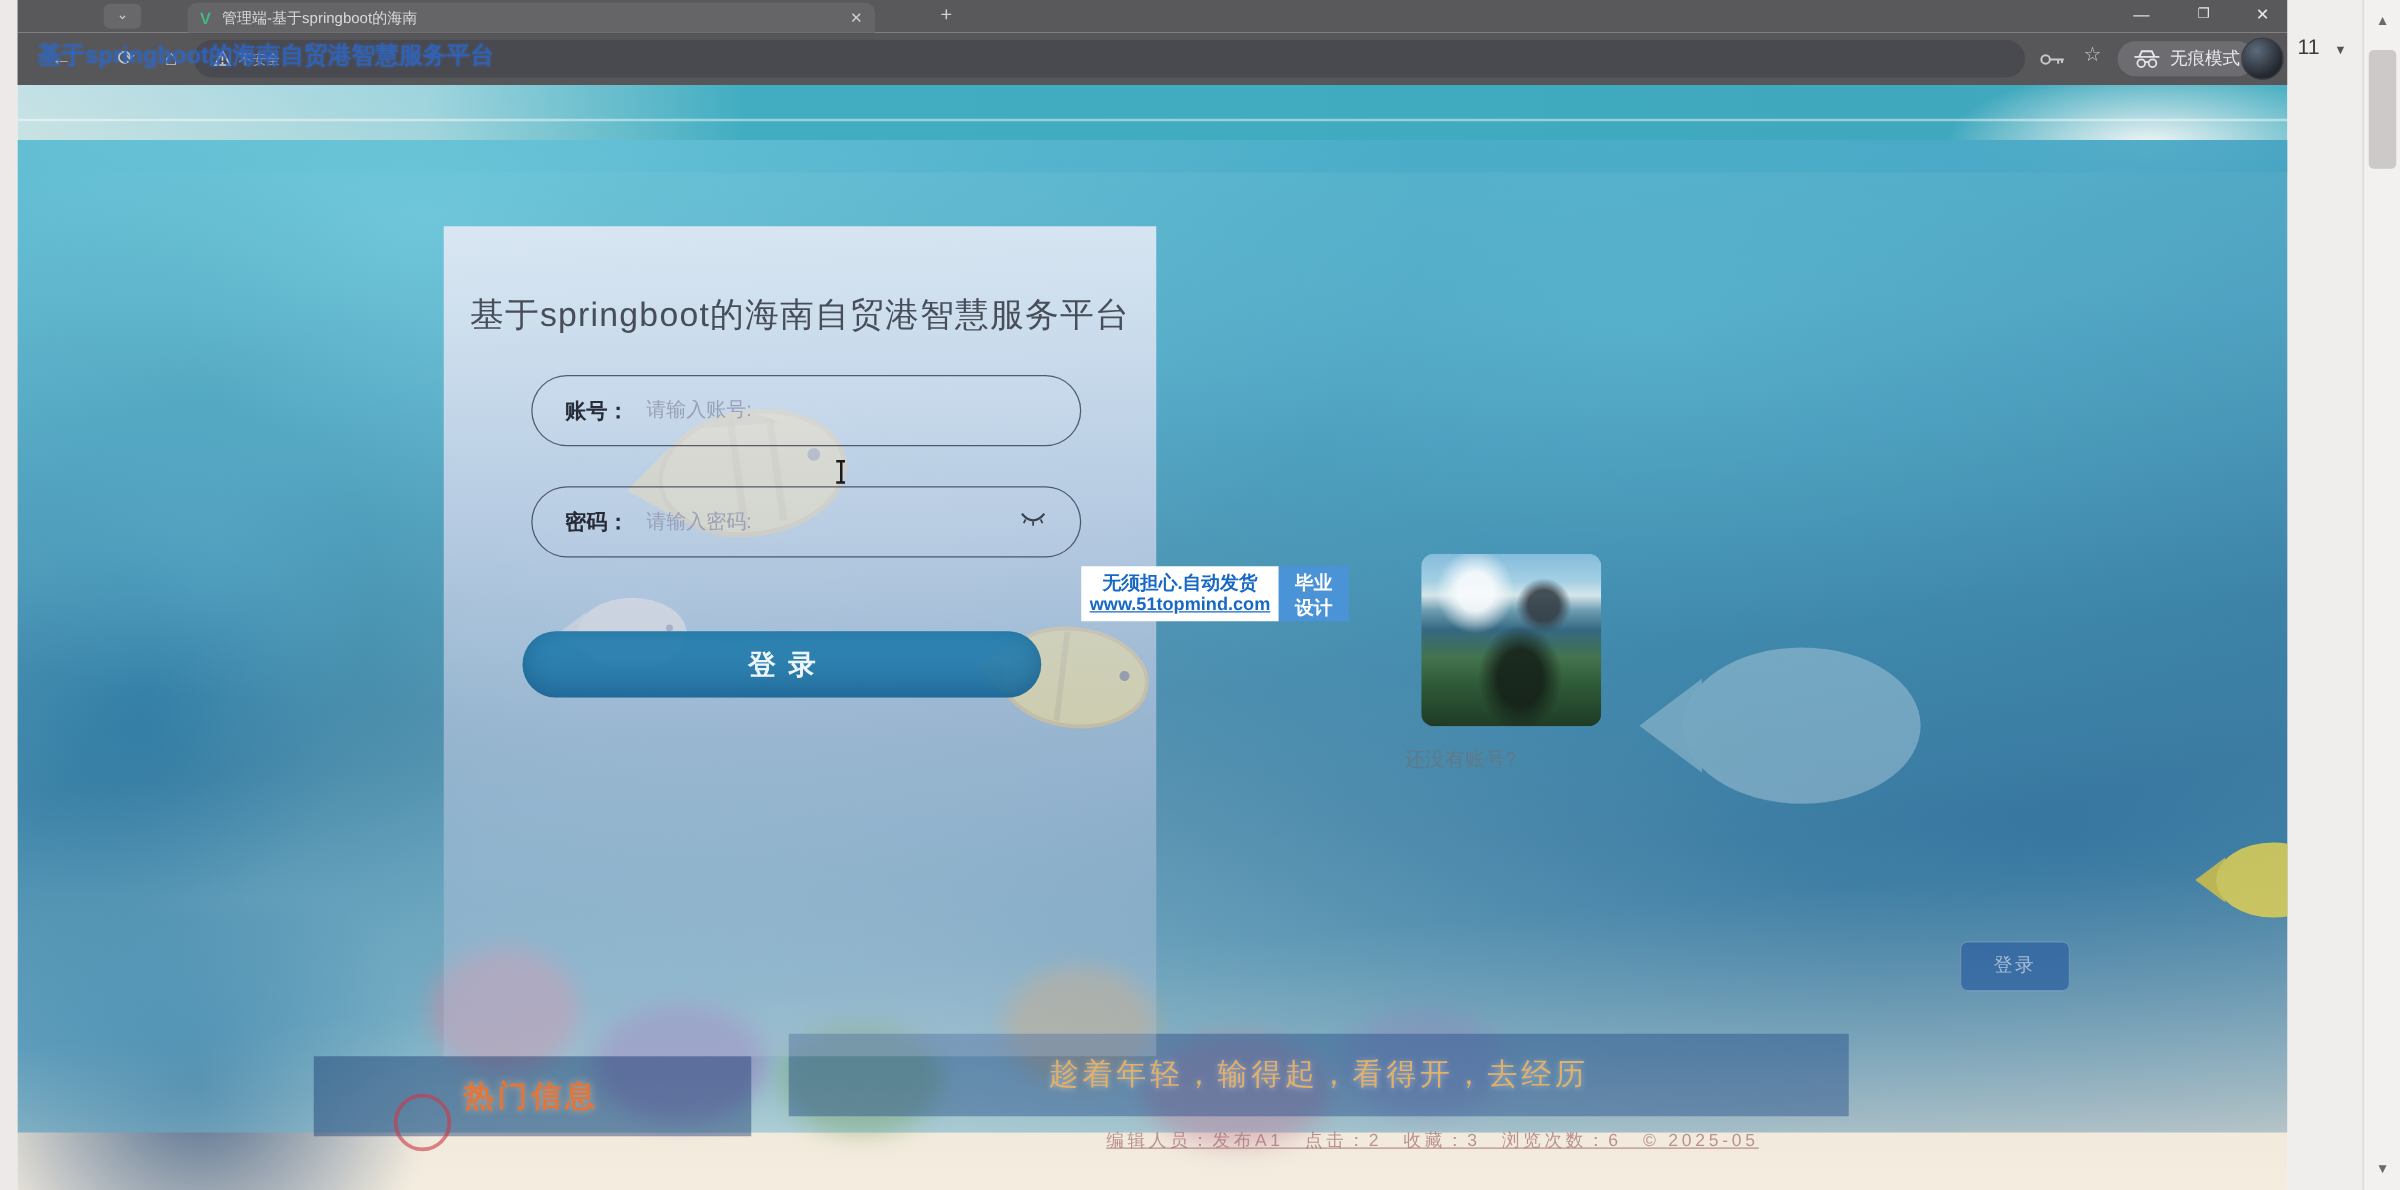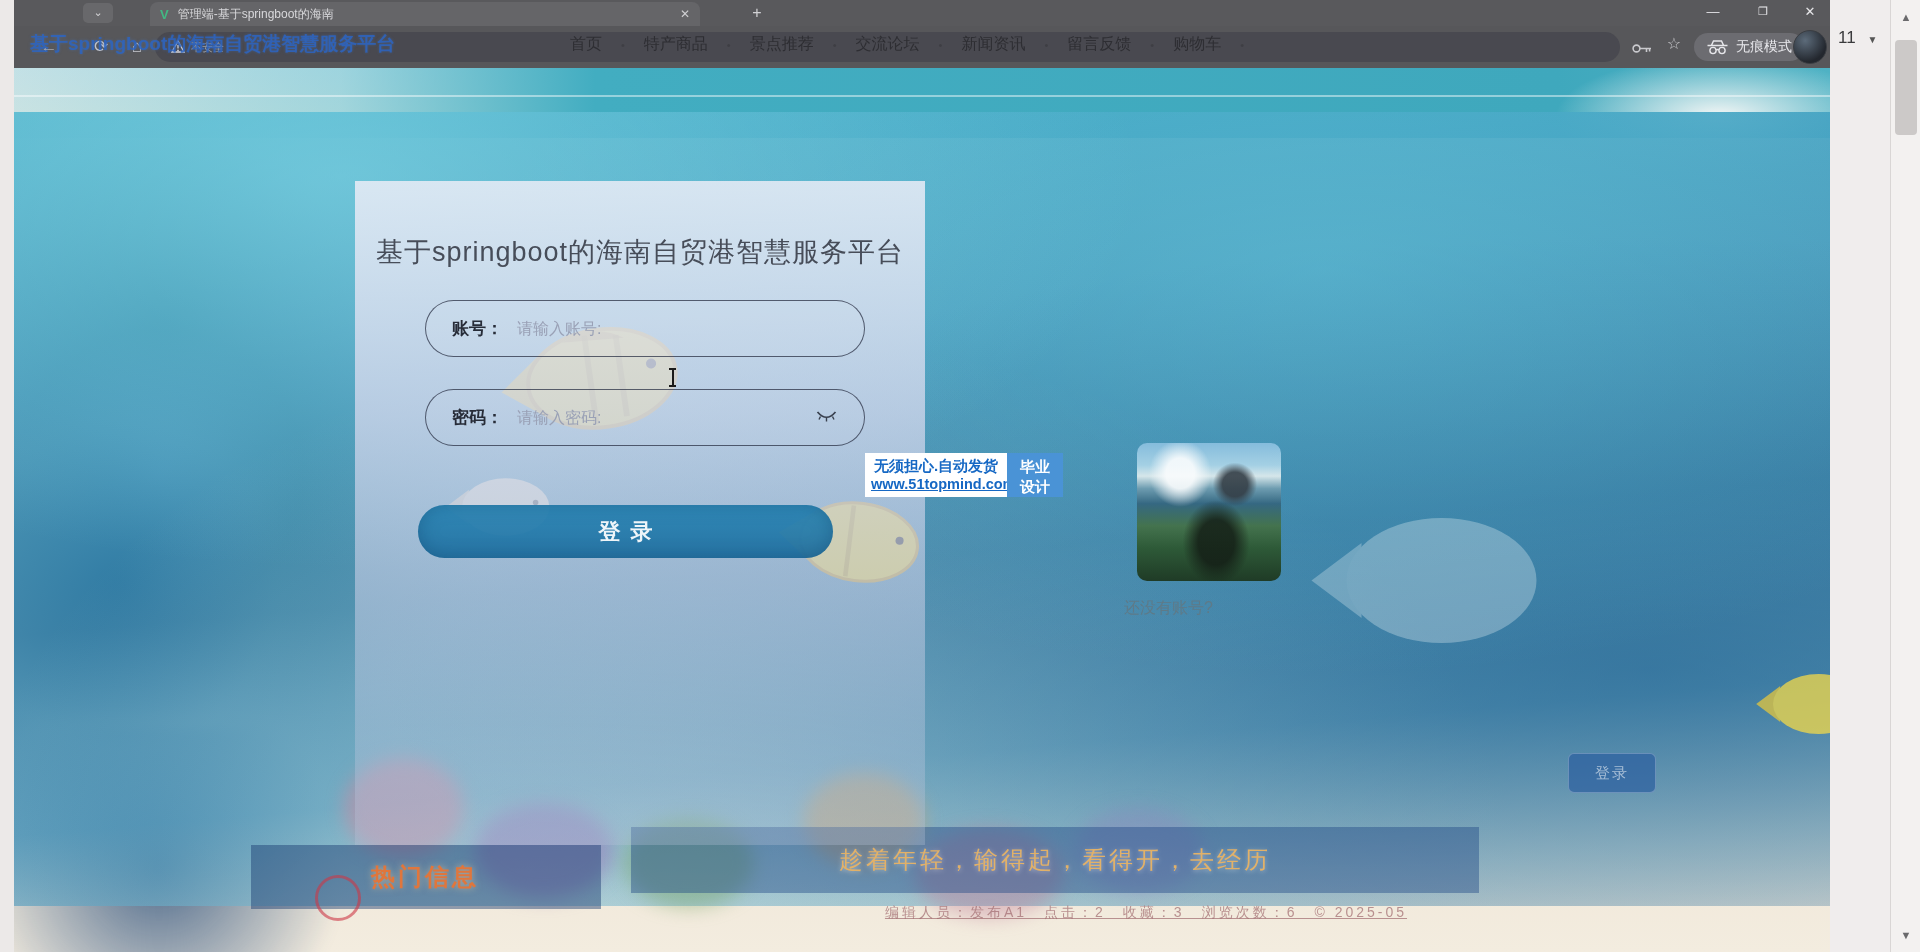--- a/index.html
+++ b/index.html
@@ -93,21 +93,21 @@
   .login-btn { position:absolute; left:63px; top:324px; width:415px; height:53px; border:none; border-radius:27px; cursor:pointer;
     background:linear-gradient(180deg, rgba(38,132,180,.92), rgba(26,108,158,.9)); box-shadow:inset 0 0 18px rgba(10,60,100,.35);
     color:rgba(255,255,255,.92); font-size:22px; font-weight:bold; letter-spacing:10px; text-indent:10px; font-family:"Liberation Sans",sans-serif; }
   .ibeam { position:absolute; left:653px; top:300px; width:11px; height:19px; z-index:7; pointer-events:none; }
   .ibeam:before, .ibeam:after { content:""; position:absolute; left:2px; width:7px; height:2px; background:#1a1a1a; }
   .ibeam:before { top:0; } .ibeam:after { bottom:0; }
   .ibeam span { position:absolute; left:5px; top:1px; width:2px; height:17px; background:#1a1a1a; display:block; }
 
   
   .watermark { position:absolute; left:851px; top:385px; display:flex; z-index:6; cursor:pointer; }
-  .wm-left { width:142px; background:#fff; padding:4px 6px 5px; text-align:center; }
+  .wm-left { width:158px; background:#fff; padding:4px 6px 5px; text-align:center; }
   .wm-l1 { color:#1668c4; font-size:15px; font-weight:bold; white-space:nowrap; }
   .wm-l2 { color:#1668c4; font-size:14.5px; font-weight:bold; text-decoration:underline; white-space:nowrap; }
   .wm-badge { width:56px; background:#4a93d6; color:#fff; font-size:15px; font-weight:bold; text-align:center; padding-top:4px; line-height:20px; }
 
   
   .photo { position:absolute; left:1123px; top:375px; width:144px; height:138px; border-radius:10px; z-index:5; cursor:pointer;
     background:
       radial-gradient(ellipse at 68% 30%, rgba(52,62,70,.9) 0 9%, transparent 16%),
       radial-gradient(ellipse at 30% 22%, rgba(250,252,253,.9) 0 10%, transparent 22%),
       radial-gradient(ellipse at 55% 72%, rgba(20,30,22,.85) 0 16%, transparent 30%),
@@ -164,36 +164,20 @@
             <circle cx="16" cy="10.5" r="3.1" fill="none" stroke="#e6e6ea" stroke-width="1.4"></circle>
             <path d="M10.1 10.2 Q11.5 8.8 12.9 10.2" fill="none" stroke="#e6e6ea" stroke-width="1.3"></path>
           </svg>
         <span>无痕模式</span>
       </div>
       <div class="avatar"></div>
     </div>
 
     <div class="site-header">
       <div class="site-title">基于springboot的海南自贸港智慧服务平台</div>
-      <div class="site-nav">
-          <span class="nav-item">首页</span>
-          <span class="nav-dot">•</span>
-          <span class="nav-item">特产商品</span>
-          <span class="nav-dot">•</span>
-          <span class="nav-item">景点推荐</span>
-          <span class="nav-dot">•</span>
-          <span class="nav-item">交流论坛</span>
-          <span class="nav-dot">•</span>
-          <span class="nav-item">新闻资讯</span>
-          <span class="nav-dot">•</span>
-          <span class="nav-item">留言反馈</span>
-          <span class="nav-dot">•</span>
-          <span class="nav-item">购物车</span>
-          <span class="nav-dot">•</span>
-        </div>
     </div>
 
     <div class="page">
       <div class="teal-band"></div>
       <div class="cloud"></div>
       <div class="teal-line"></div>
       <div class="palm1"></div>
       <div class="palm2"></div>
       <div class="sun-glow"></div>
       <div class="dark-water"></div>

